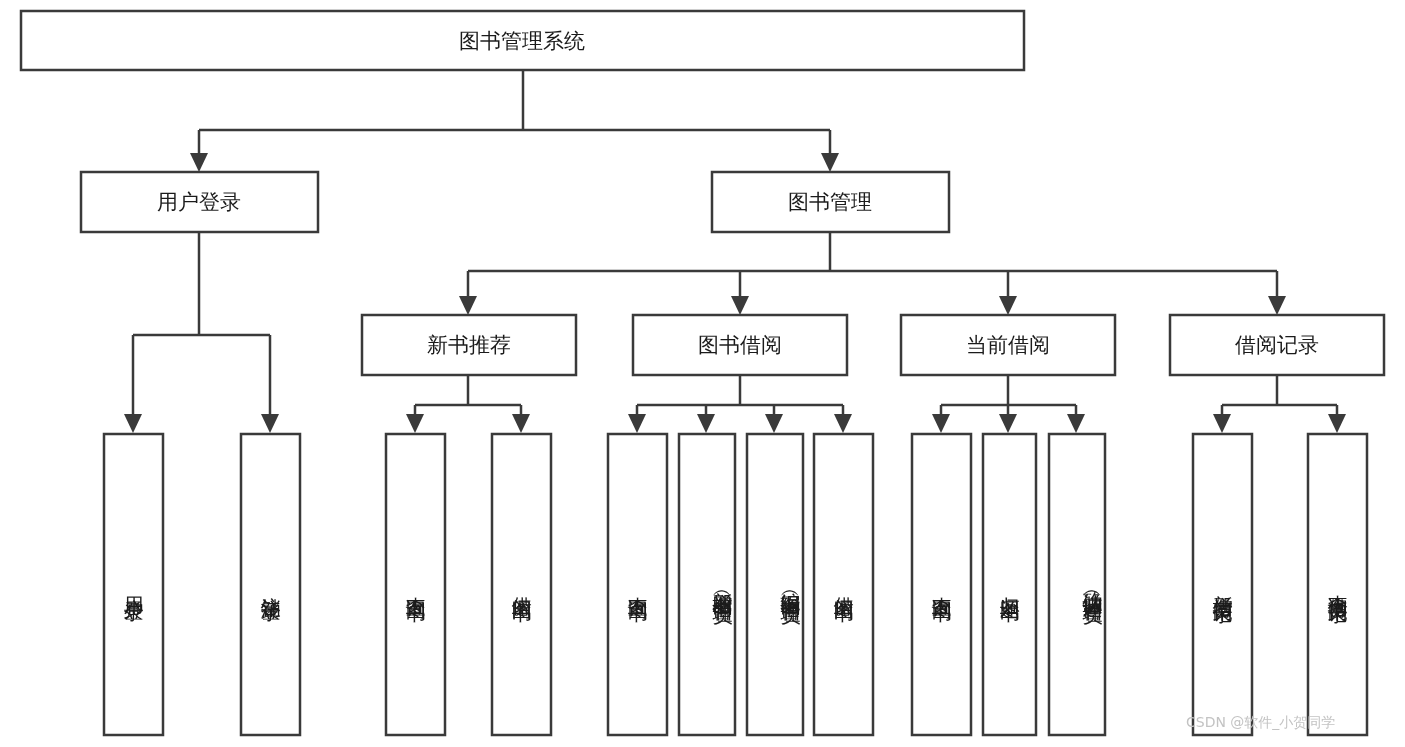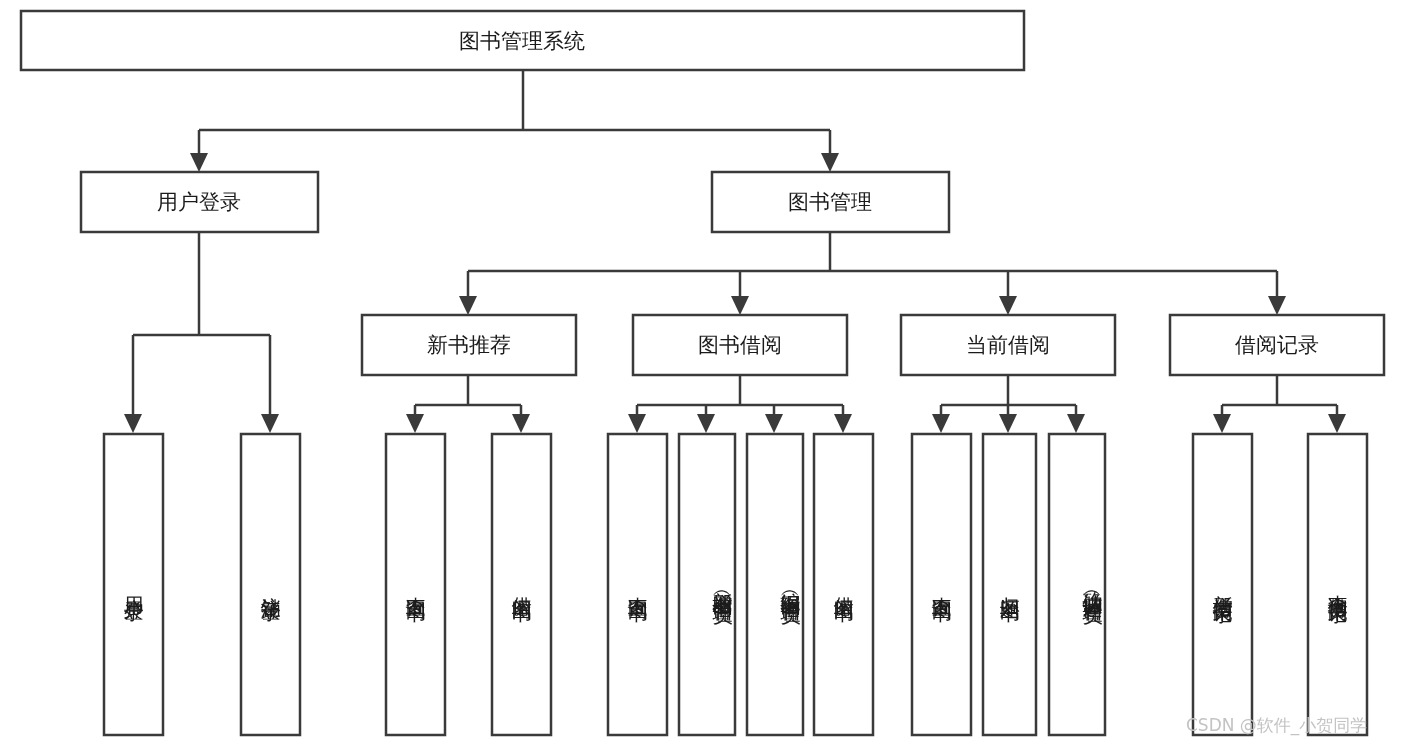--- a/index.html
+++ b/index.html
@@ -59,21 +59,21 @@
     letter-spacing: 2px;
     display: flex;
     align-items: center;
     justify-content: center;
     text-align: center;
     pointer-events: none;
   }
   .watermark {
     position: absolute;
     font-family: "DejaVu Sans", "Liberation Sans", sans-serif;
-    font-size: 17px;
+    font-size: 14px;
     color: #c3c3c3;
     left: 1186px;
     top: 714px;
     white-space: nowrap;
   }
 </style>
 </head>
 <body>
 
 <div id="diagram-root">

